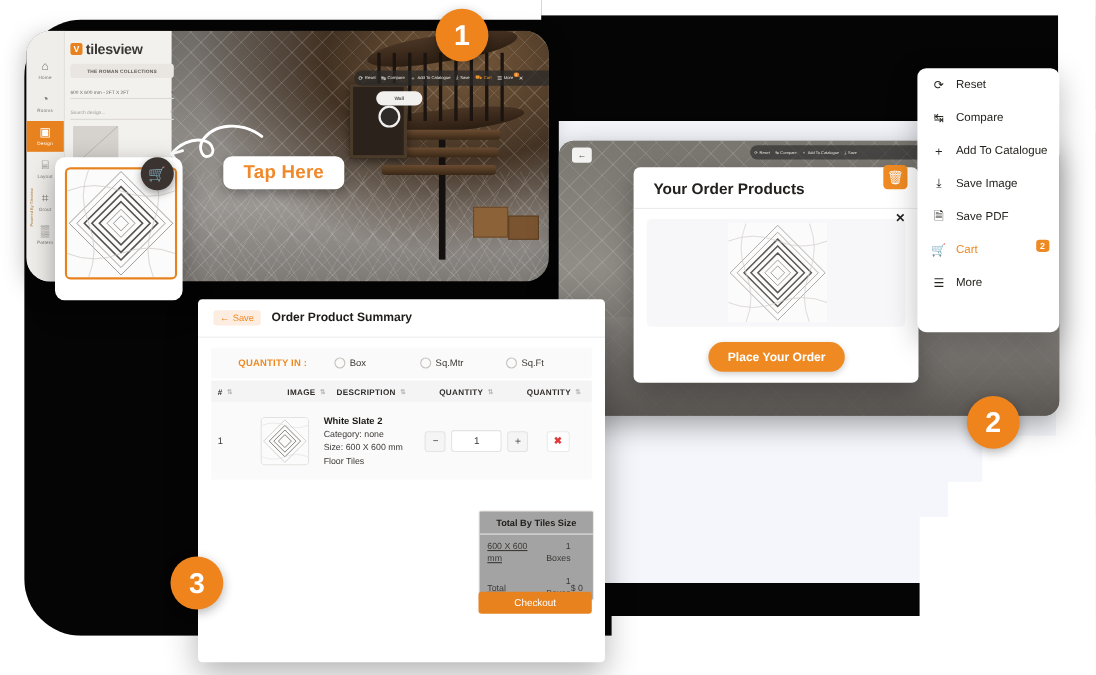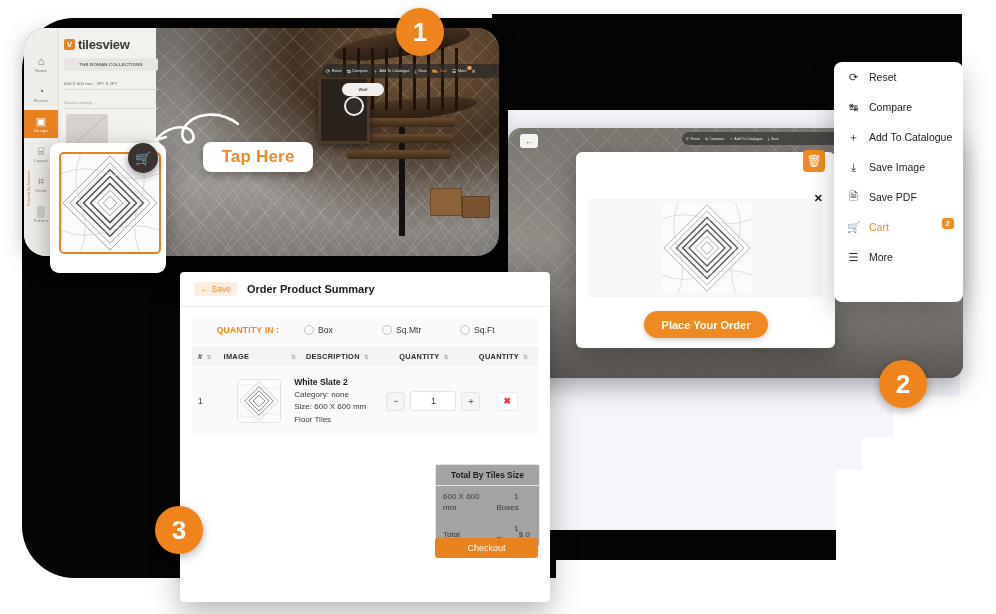--- a/index.html
+++ b/index.html
@@ -180,21 +180,21 @@
   #p3-qrow{position:absolute;left:12px;top:44px;width:346px;height:28px;background:#fafafa;
       display:flex;align-items:center;}
   #p3-qlabel{width:112px;text-align:center;font-size:8.6px;font-weight:bold;color:#ef8a22;letter-spacing:.2px;}
   .p3-radio{display:flex;align-items:center;gap:4px;font-size:8.6px;color:#3a3734;width:78px;justify-content:flex-start;}
   .p3-radio .rc{width:8px;height:8px;border-radius:50%;border:1.3px solid #c6c2be;flex:none;}
   #p3-thead{position:absolute;left:12px;top:74px;width:346px;height:20px;background:#f4f4f5;
       display:flex;align-items:center;font-size:7.4px;font-weight:bold;color:#2f2c29;letter-spacing:.3px;}
   #p3-thead .c{display:flex;align-items:center;gap:4px;}
   #p3-thead .sort{color:#b9b5b1;font-size:6px;}
   .c-num{width:26px;padding-left:6px;}
-  .c-img{width:74px;justify-content:space-between;}
+  .c-img{width:74px;justify-content:flex-end;}
   .c-desc{width:84px;justify-content:center;}
   .c-qty{width:92px;justify-content:center;}
   .c-act{width:70px;justify-content:center;}
   #p3-row{position:absolute;left:12px;top:94px;width:346px;height:70px;background:#fafafa;
       display:flex;align-items:center;}
   #p3-rowimg{width:42px;height:42px;border:1px solid #e4e2e0;border-radius:4px;overflow:hidden;background:#fff;}
   #p3-desc{font-size:8px;color:#3c3936;line-height:12.5px;}
   #p3-desc .nm{font-weight:bold;color:#1d1b19;font-size:8.6px;}
   .stepper{display:flex;align-items:center;gap:5px;}
   .stepper .sb{width:17px;height:17px;background:#f5f5f6;border:1px solid #e6e4e2;border-radius:3px;
@@ -202,21 +202,21 @@
   .stepper .sv{width:44px;height:18px;background:#fff;border:1px solid #e6e4e2;border-radius:3px;
       display:flex;align-items:center;justify-content:center;font-size:9px;color:#3a3734;}
   #p3-del{width:19px;height:17px;background:#fff;border:1px solid #eceaea;border-radius:3px;
       display:flex;align-items:center;justify-content:center;font-size:9px;color:#e03a3a;font-weight:bold;}
 
   #p3-totals{position:absolute;left:255px;top:192px;width:103px;height:80px;
       border:1px solid #e8e6e4;border-radius:2px;background:#a3a3a3;}
   #p3-totalhead{height:20px;border-bottom:1px solid #e8e6e4;display:flex;align-items:center;
       justify-content:center;font-size:8.4px;font-weight:bold;color:#1f1d1b;}
   .p3-trow{display:flex;align-items:center;font-size:8px;color:#3c3936;padding:5px 7px;line-height:11px;}
-  .p3-trow .k{width:50px;}
+  .p3-trow .k{width:50px;text-decoration:underline;}
   .p3-trow .v{width:30px;text-align:right;}
   .p3-trow .v2{width:14px;text-align:left;}
   #p3-checkout{position:absolute;left:255px;top:266px;width:103px;height:20px;background:#e8821e;
       border-radius:3px;color:#fff;font-size:9px;display:flex;align-items:center;justify-content:center;}
 
   
   .step{position:absolute;border-radius:50%;background:#f0841c;color:#fff;font-weight:bold;
       display:flex;align-items:center;justify-content:center;z-index:20;
       box-shadow:0 3px 10px rgba(0,0,0,.3);}
   #step1{left:396px;top:8px;width:48px;height:48px;font-size:26px;}
@@ -436,20 +436,23 @@
     </span>
     <span class="ti">
       <span>⤓</span>
       <span>Save</span>
     </span>
   </div>
 
   <div id="p2-trash">🗑</div>
 
   <div class="card" id="order-modal">
+    <div id="om-head">
+      <span id="om-title">Your Order Products</span>
+    </div>
     <div id="om-body">
       <div class="tile" id="om-thumb">
         <svg viewBox="0 0 100 100" preserveAspectRatio="none">
           <rect width="100" height="100" fill="#fbfbfb"></rect>
           <g fill="none" stroke="#a6a29f" stroke-width="0.9">
             <polygon points="50,2 98,50 50,98 2,50"></polygon>
             <polygon points="50,9 91,50 50,91 9,50"></polygon>
           </g>
           <g fill="none" stroke="#5b5754" stroke-width="1.5">
             <polygon points="50,16 84,50 50,84 16,50"></polygon>

